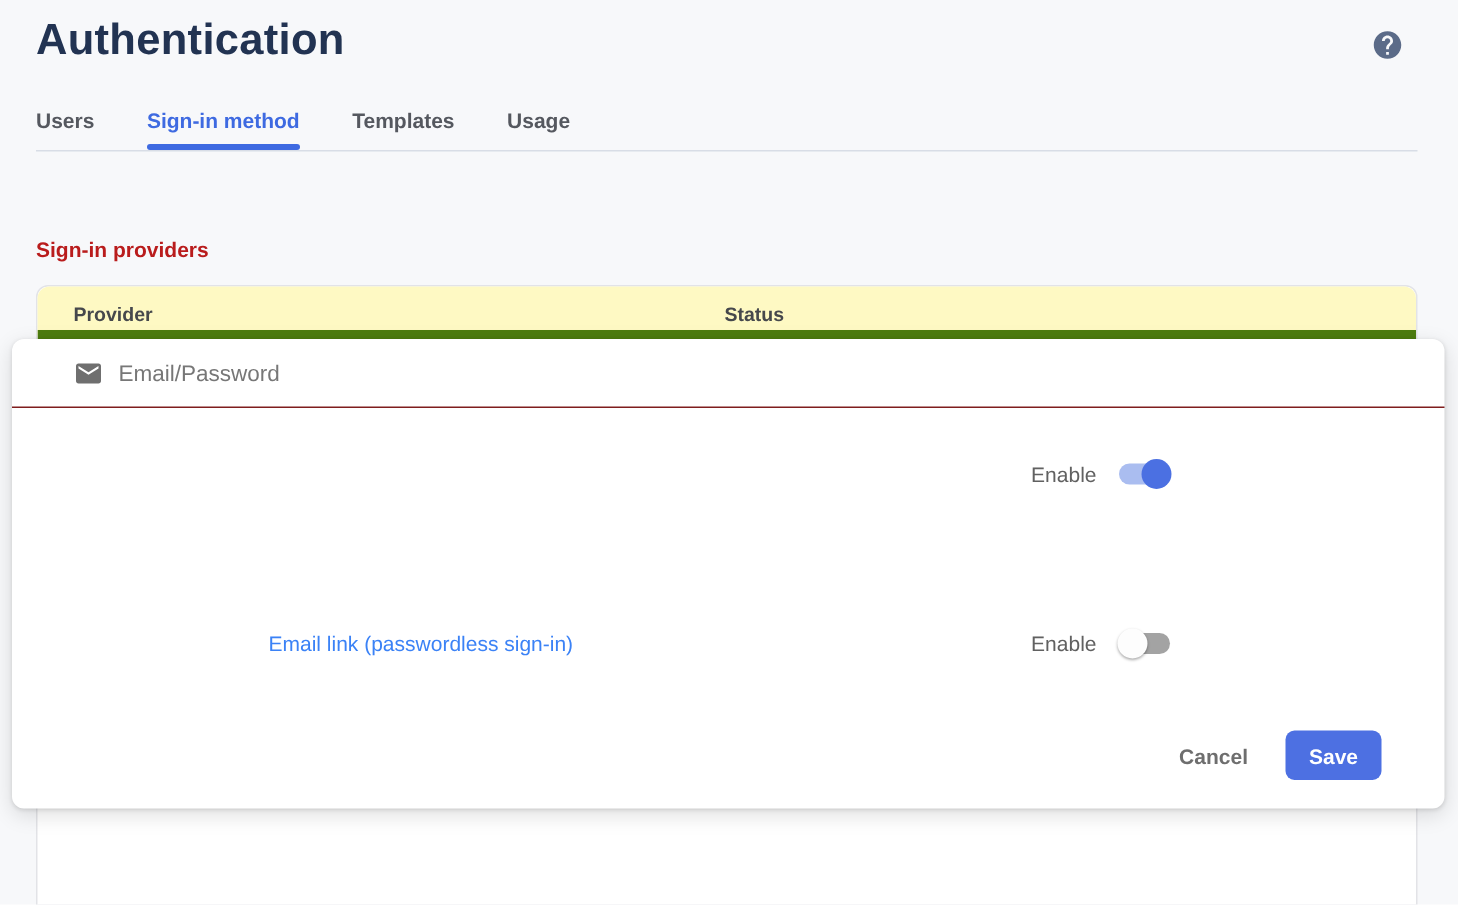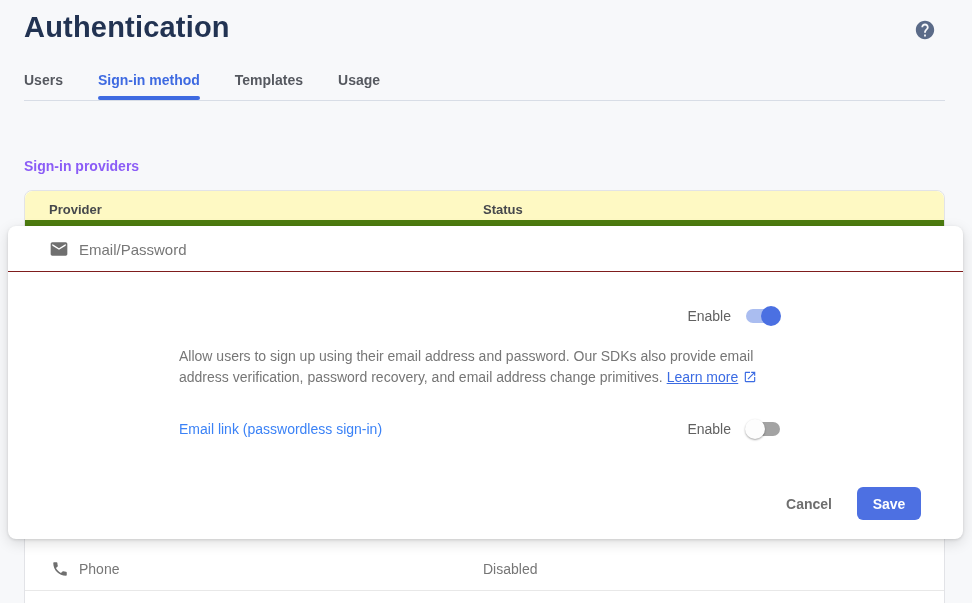--- a/index.html
+++ b/index.html
@@ -41,21 +41,21 @@
     height: 4px; background: #3e6ae1; border-radius: 3px;
   }
   .tabs-divider {
     position: absolute; left: 24px; top: 100px; width: 921px; height: 1px;
     background: #d8dde6;
   }
 
   
   .section-heading {
     position: absolute; left: 24px; top: 158px;
-    font-size: 14px; font-weight: 700; color: #8b5cf6;
+    font-size: 14px; font-weight: 700; color: #b91c1c;
   }
 
   
   .providers-table {
     position: absolute; left: 24px; top: 190px; width: 921px; height: 414px;
     background: #ffffff;
     border: 1px solid #e2e3e7;
     border-radius: 8px 8px 0 0;
   }
   .table-header {
@@ -186,29 +186,20 @@
 </nav>
 <div class="tabs-divider"></div>
 
 <div class="section-heading">Sign-in providers</div>
 
 <div class="providers-table">
   <div class="table-header">
     <span class="col-provider">Provider</span>
     <span class="col-status">Status</span>
   </div>
-  <div class="table-row-phone">
-    <span class="row-icon">
-      <svg width="18" height="18" viewBox="0 0 24 24" fill="#6f6f6f">
-        <path d="M6.62 10.79c1.44 2.83 3.76 5.14 6.59 6.59l2.2-2.2c.27-.27.67-.36 1.02-.24 1.12.37 2.33.57 3.57.57.55 0 1 .45 1 1V20c0 .55-.45 1-1 1-9.39 0-17-7.61-17-17 0-.55.45-1 1-1h3.5c.55 0 1 .45 1 1 0 1.25.2 2.45.57 3.57.11.35.03.74-.25 1.02l-2.2 2.2z"></path>
-      </svg>
-    </span>
-    <span class="row-label">Phone</span>
-    <span class="row-status">Disabled</span>
-  </div>
 </div>
 
 <section class="panel">
 
   <div class="panel-provider-row">
     <span class="mail">
       <svg width="20" height="20" viewBox="0 0 24 24" fill="#6f6f6f">
         <path d="M20 4H4c-1.1 0-2 .9-2 2v12c0 1.1.9 2 2 2h16c1.1 0 2-.9 2-2V6c0-1.1-.9-2-2-2zm0 4-8 5-8-5V6l8 5 8-5v2z"></path>
       </svg>
     </span>
@@ -216,25 +207,20 @@
   </div>
 
   <div class="enable-row-1">
     <span class="enable-label">Enable</span>
     <span class="toggle on" role="switch" aria-checked="true">
       <span class="track"></span>
       <span class="thumb"></span>
     </span>
   </div>
 
-  <p class="panel-description"><span>Allow users to sign up using their email address and password. Our SDKs also provide email address verification, password recovery, and email address change primitives.</span>
-    <a class="learn-more-link">Learn more</a><span class="ext-icon"><svg width="14" height="14" viewBox="0 0 24 24" fill="#3b6be3">
-          <path d="M19 19H5V5h7V3H5c-1.11 0-2 .9-2 2v14c0 1.1.89 2 2 2h14c1.1 0 2-.9 2-2v-7h-2v7zM14 3v2h3.59l-9.83 9.83 1.41 1.41L19 6.41V10h2V3h-7z"></path>
-        </svg></span>
-  </p>
 
   <div class="email-link-row">
     <span class="email-link-label">Email link (passwordless sign-in)</span>
     <span class="enable-group">
       <span class="enable-label">Enable</span>
       <span class="toggle off" role="switch" aria-checked="false">
         <span class="track"></span>
         <span class="thumb"></span>
       </span>
     </span>

